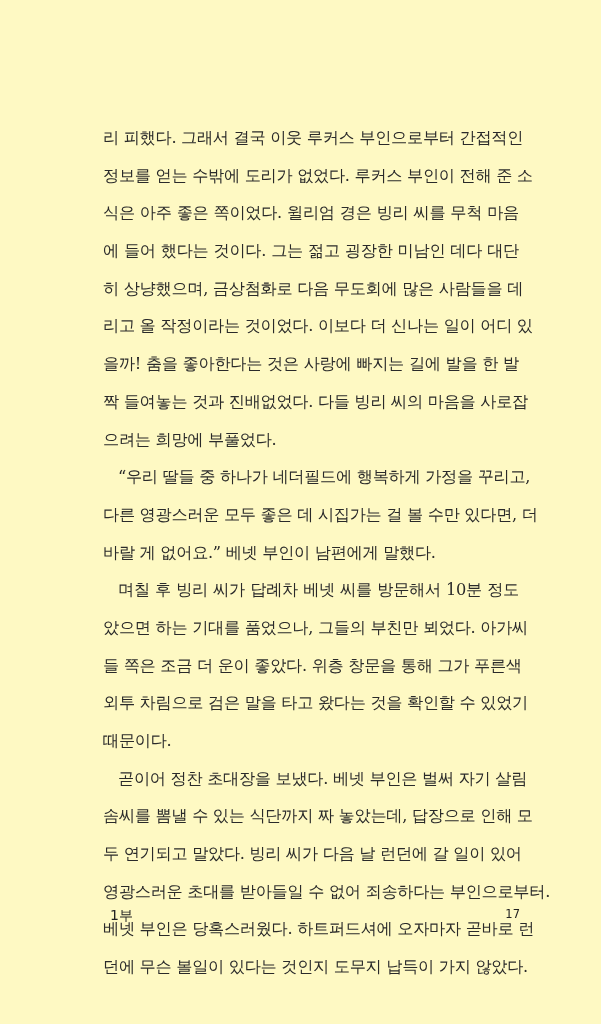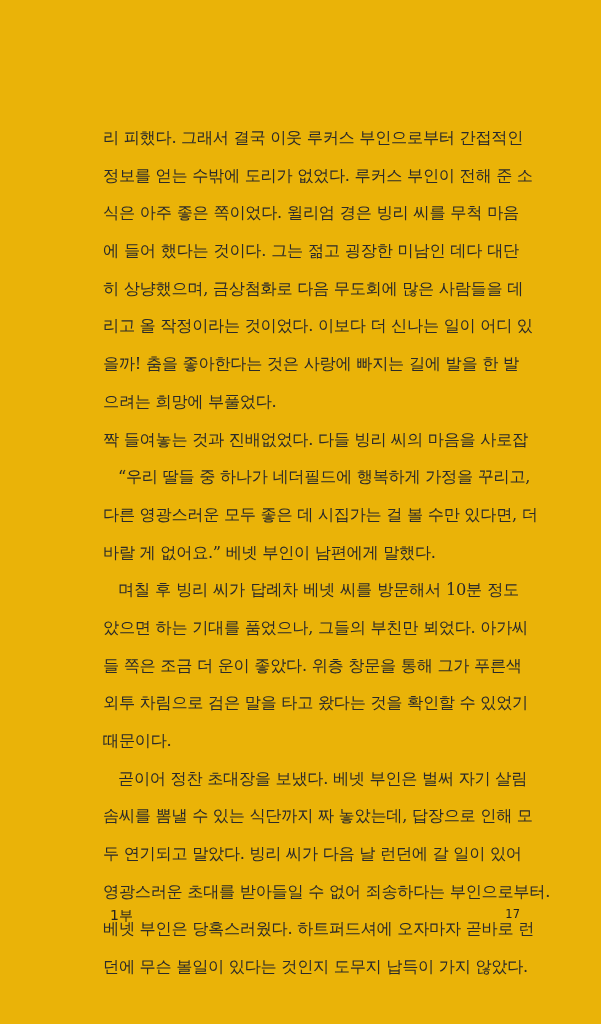--- a/index.html
+++ b/index.html
@@ -13,21 +13,21 @@
       position: relative;
       overflow: hidden;
       font-family: "DejaVu Serif", "Liberation Serif", serif;
       color: #2a2a2a;
     }
     .page {
       position: absolute;
       left: 0; top: 0;
       width: 601px;
       height: 1024px;
-      background: #eab308;
+      background: #fef9c3;
     }
     .body-text {
       position: absolute;
       left: 103px;
       top: 119px;
       width: 416px;
     }
     .line {
       height: 37.7px;
       line-height: 37.7px;
@@ -66,22 +66,22 @@
 <div class="page">
   <div class="body-text" id="body-text">
       <div>
         <div class="line">리 피했다. 그래서 결국 이웃 루커스 부인으로부터 간접적인</div>
         <div class="line">정보를 얻는 수밖에 도리가 없었다. 루커스 부인이 전해 준 소</div>
         <div class="line">식은 아주 좋은 쪽이었다. 윌리엄 경은 빙리 씨를 무척 마음</div>
         <div class="line">에 들어 했다는 것이다. 그는 젊고 굉장한 미남인 데다 대단</div>
         <div class="line">히 상냥했으며, 금상첨화로 다음 무도회에 많은 사람들을 데</div>
         <div class="line">리고 올 작정이라는 것이었다. 이보다 더 신나는 일이 어디 있</div>
         <div class="line">을까! 춤을 좋아한다는 것은 사랑에 빠지는 길에 발을 한 발</div>
+        <div class="line">짝 들여놓는 것과 진배없었다. 다들 빙리 씨의 마음을 사로잡</div>
         <div class="line last">으려는 희망에 부풀었다.</div>
-        <div class="line">짝 들여놓는 것과 진배없었다. 다들 빙리 씨의 마음을 사로잡</div>
       </div>
       <div>
         <div class="line indent">“우리 딸들 중 하나가 네더필드에 행복하게 가정을 꾸리고,</div>
         <div class="line">다른 영광스러운 모두 좋은 데 시집가는 걸 볼 수만 있다면, 더</div>
         <div class="line last">바랄 게 없어요.” 베넷 부인이 남편에게 말했다.</div>
       </div>
       <div>
         <div class="line indent">며칠 후 빙리 씨가 답례차 베넷 씨를 방문해서 10분 정도</div>
         <div class="line">았으면 하는 기대를 품었으나, 그들의 부친만 뵈었다. 아가씨</div>
         <div class="line">들 쪽은 조금 더 운이 좋았다. 위층 창문을 통해 그가 푸른색</div>

